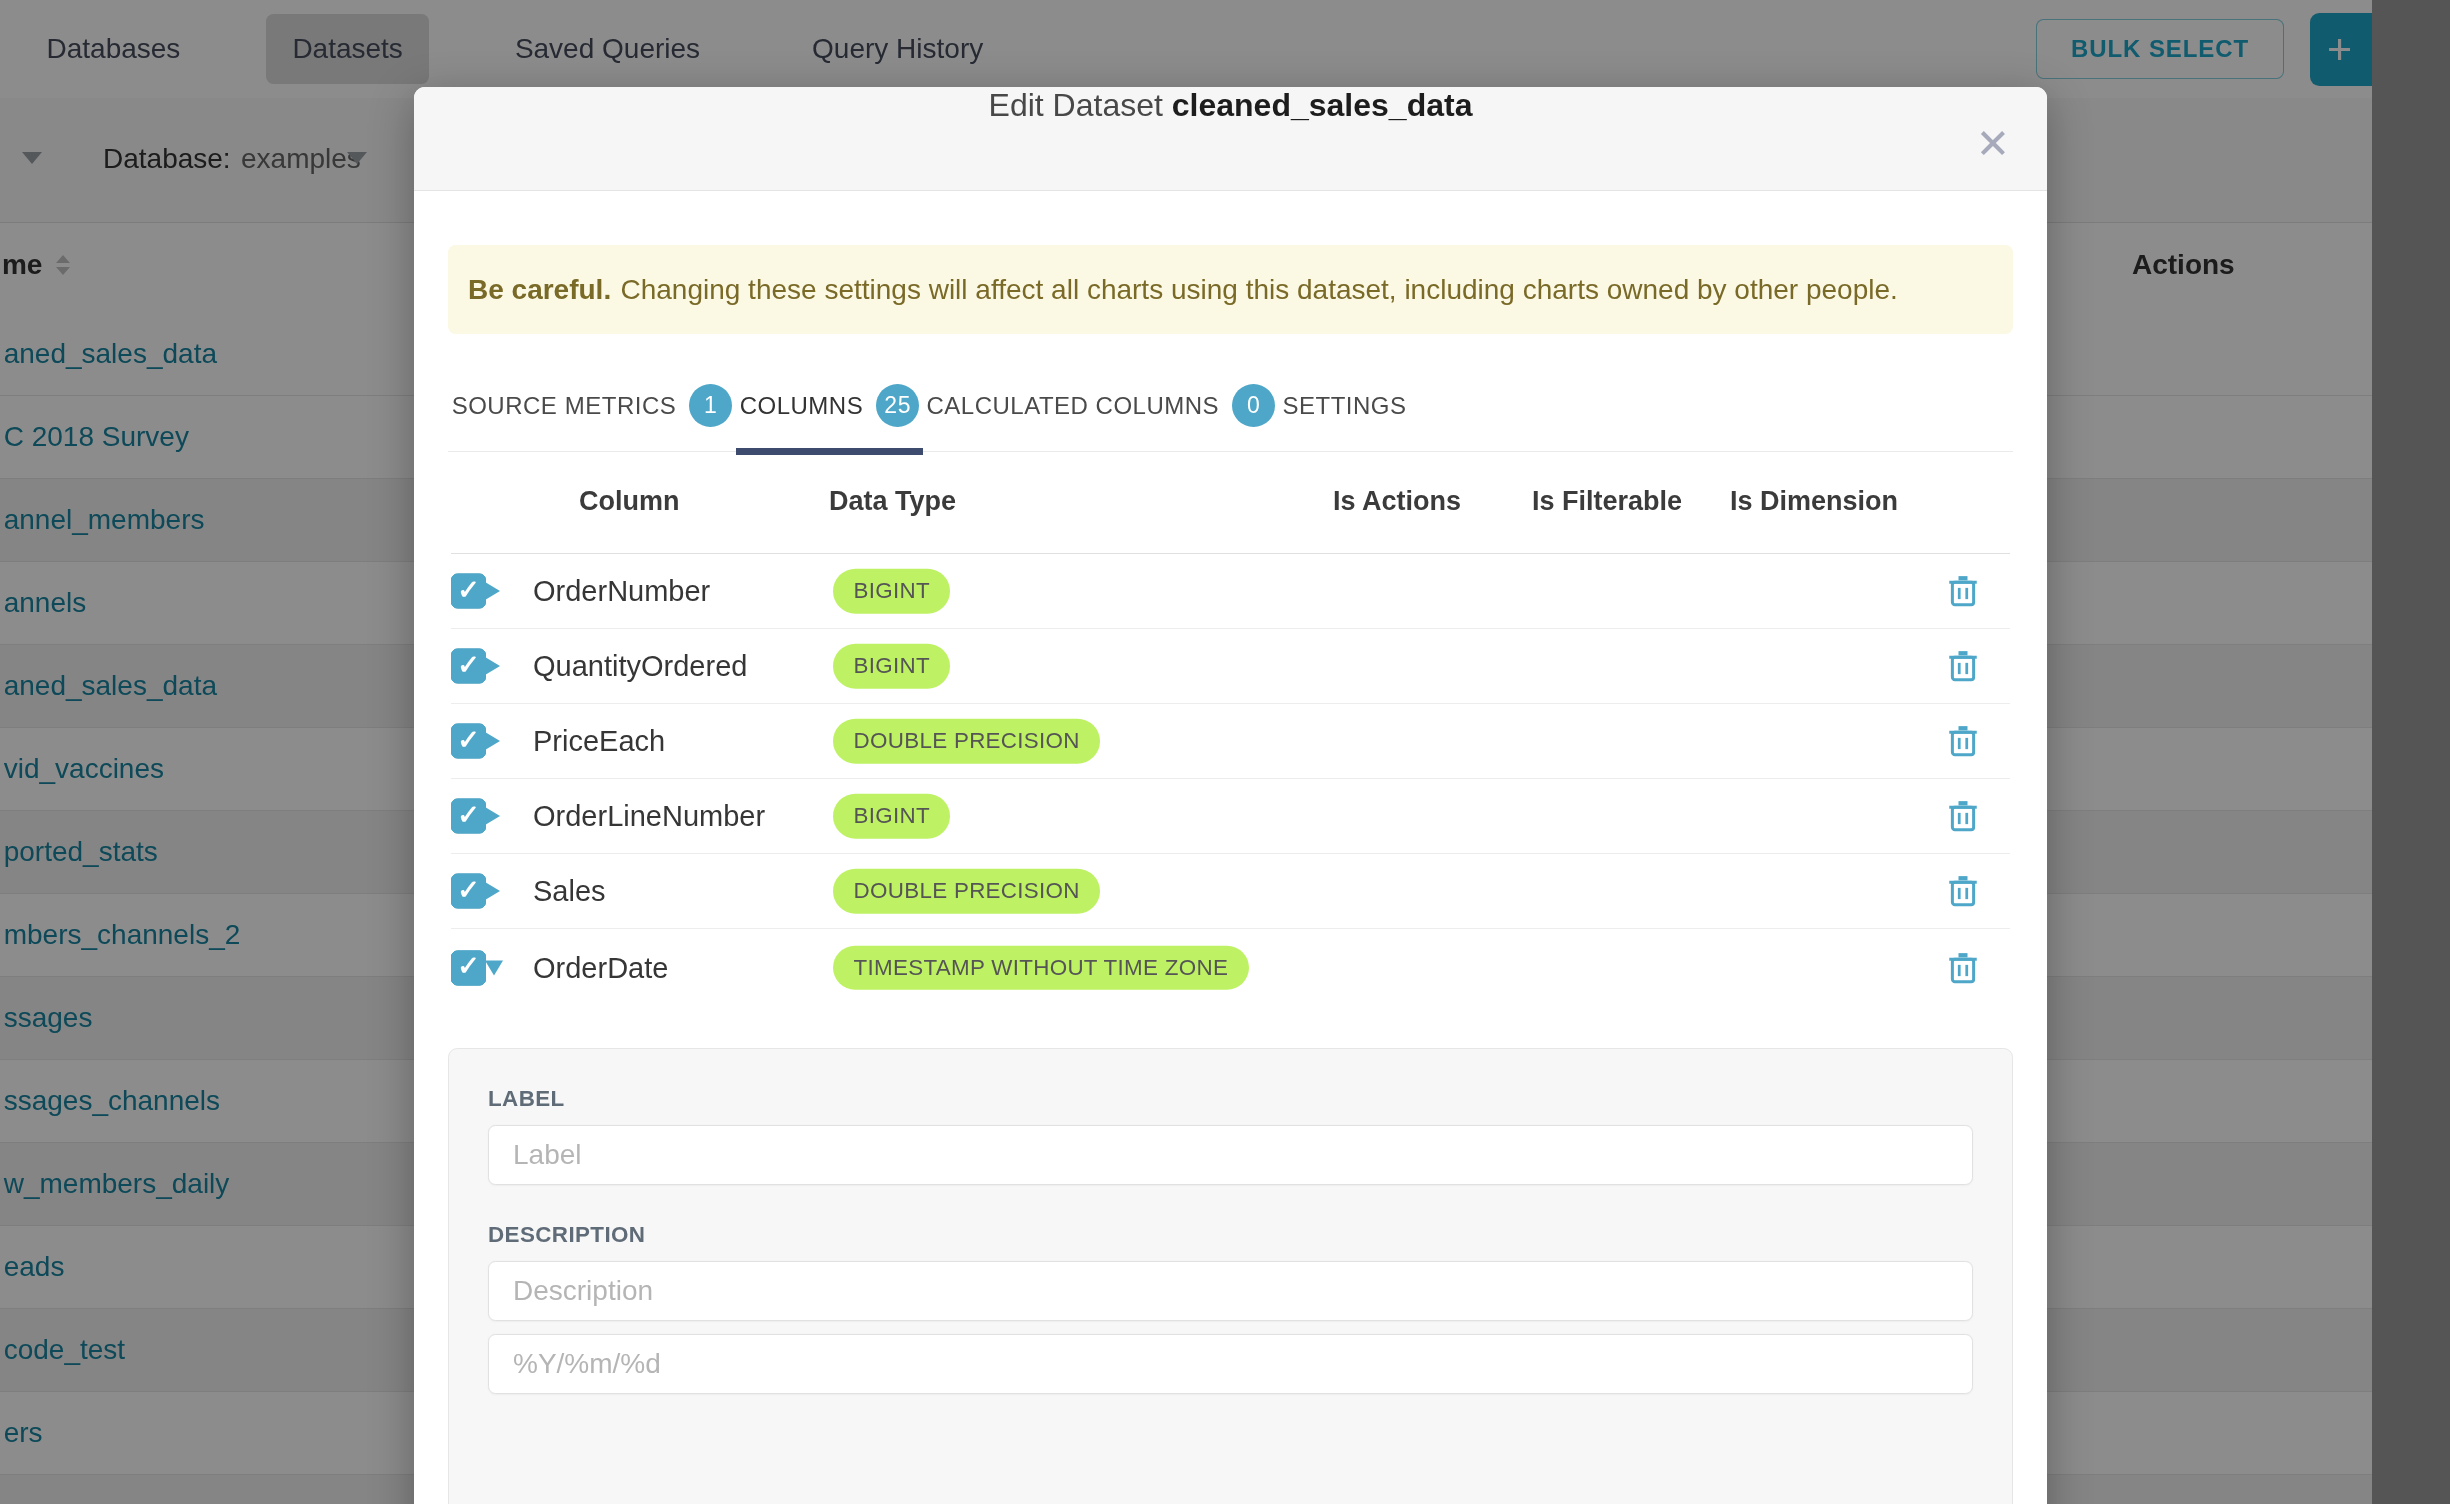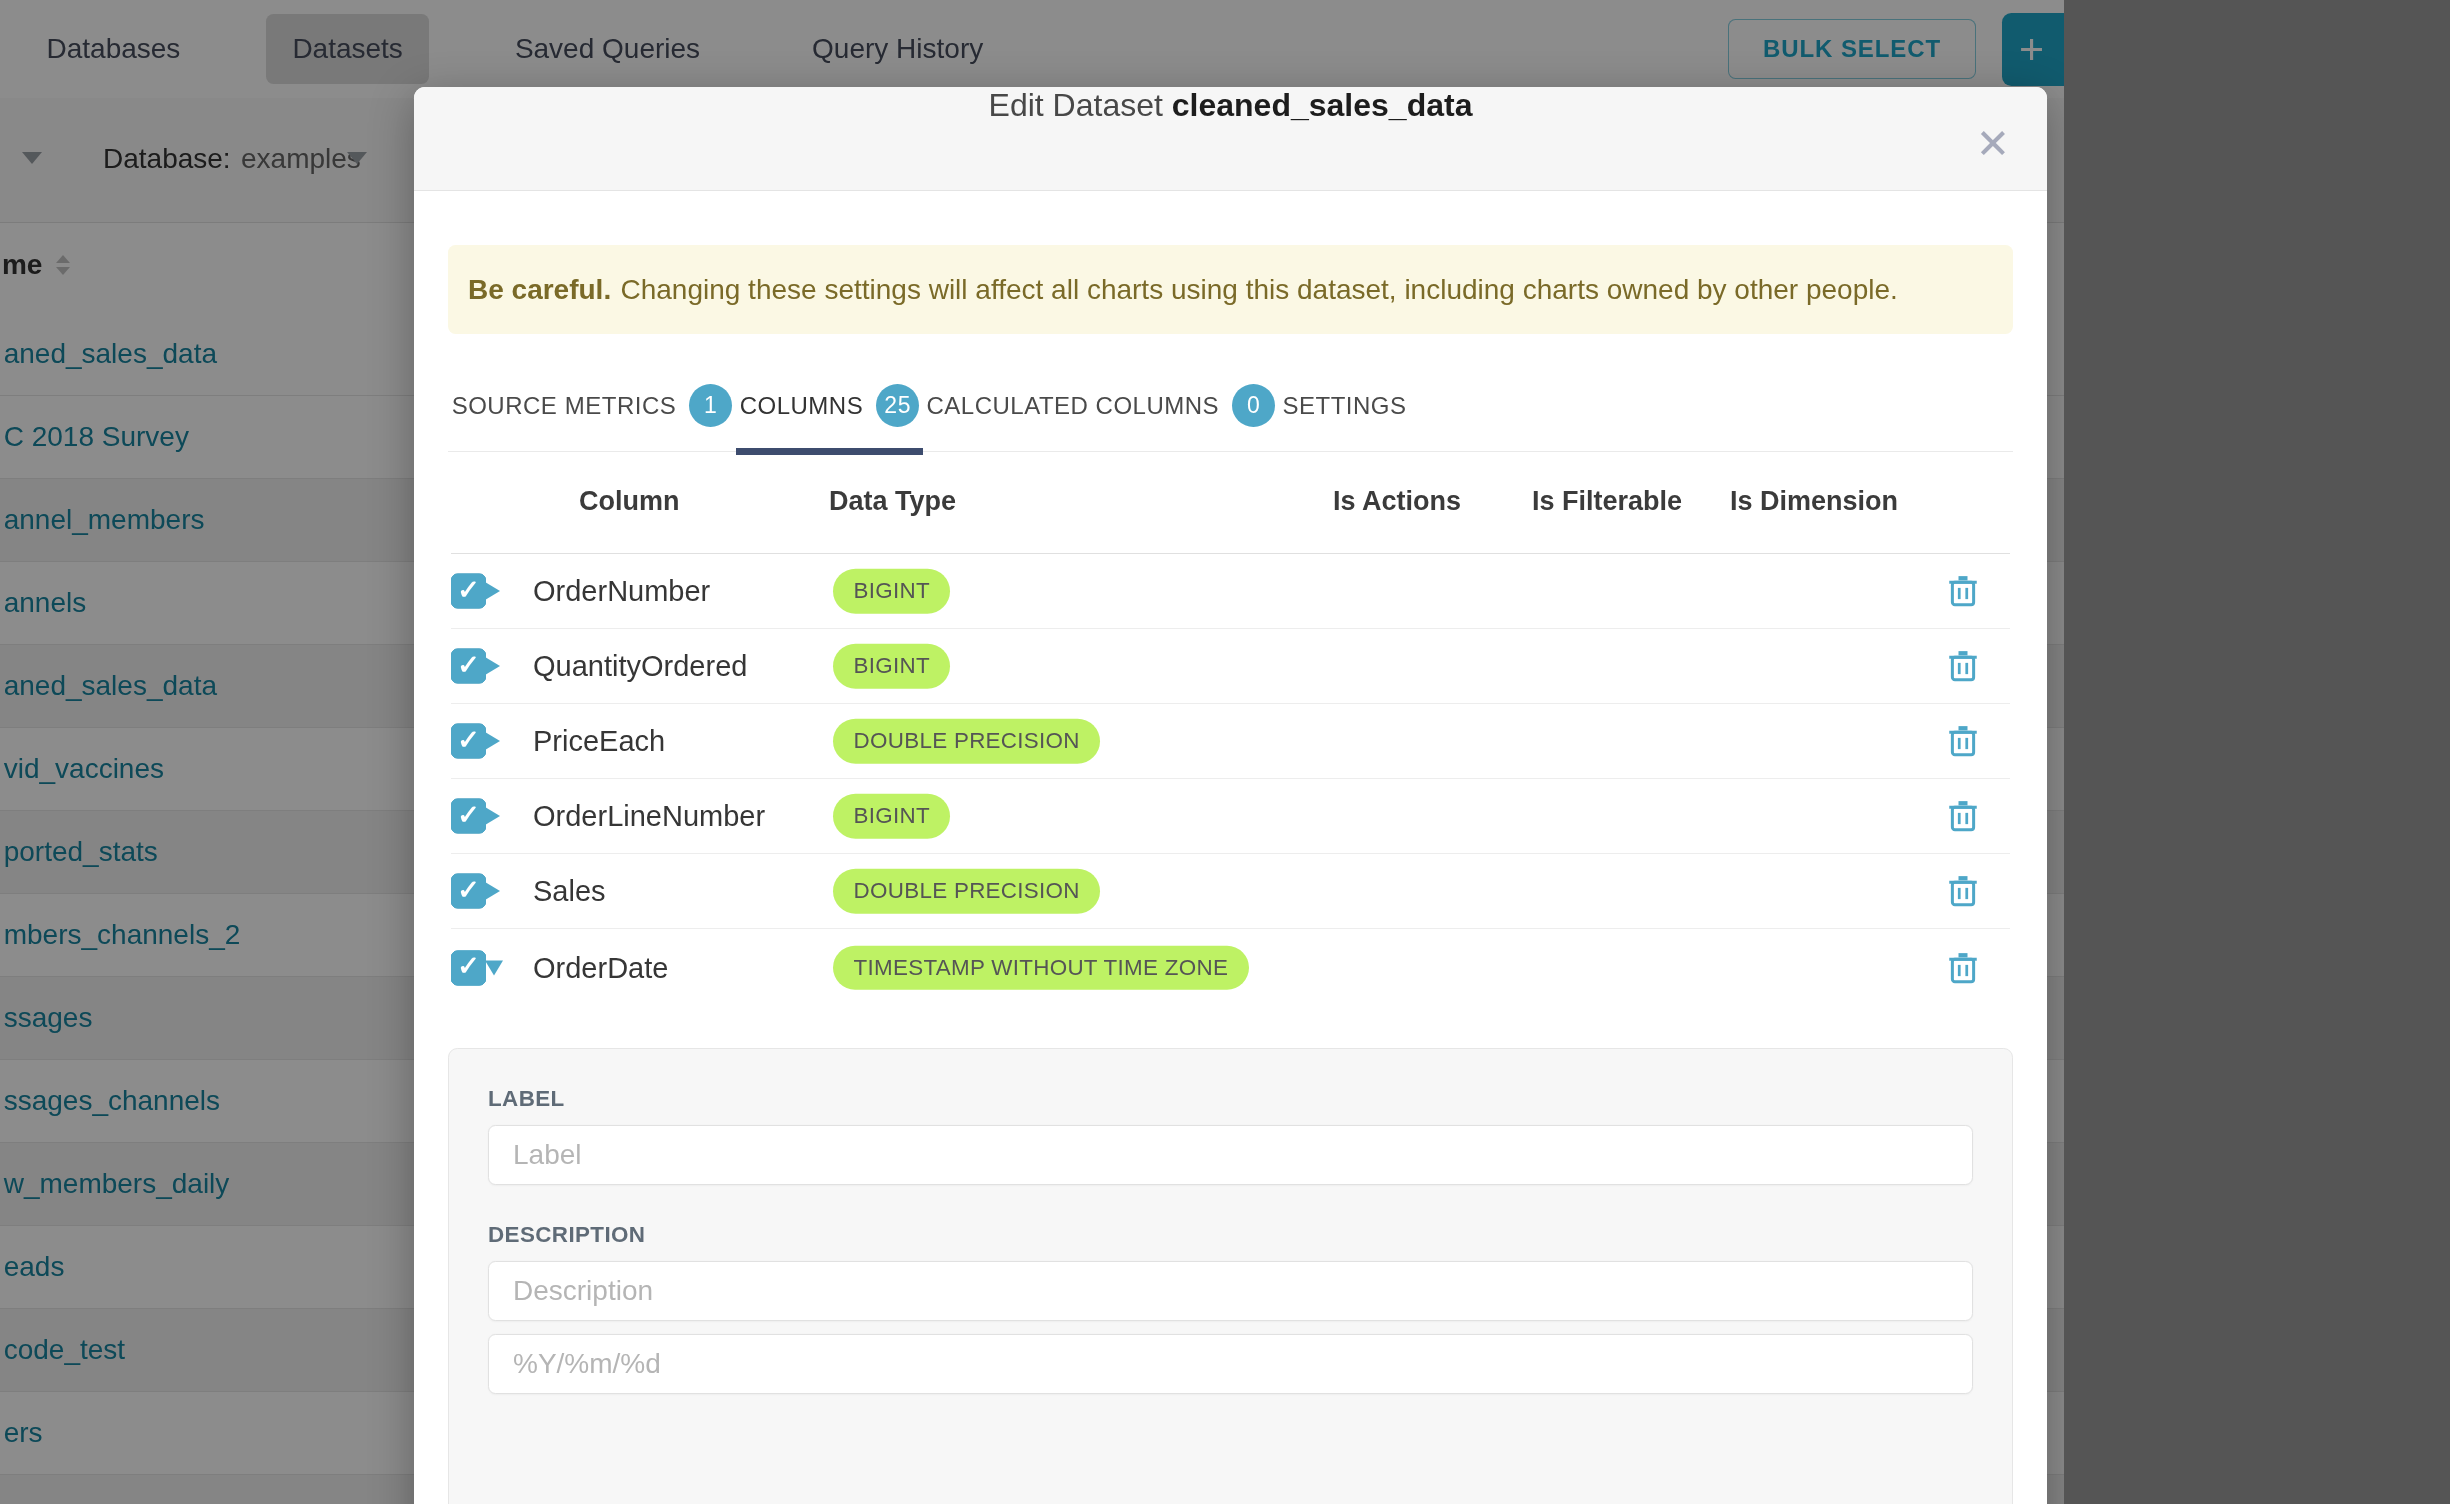--- a/index.html
+++ b/index.html
@@ -1,16 +1,16 @@
 <!DOCTYPE html>
 <html style="font-size:15px"><head>
 <meta charset="utf-8">
 <style>
   html,body{margin:0;padding:0;background:#555;}
-  .stage{position:relative;width:2064px;height:1505px;overflow:hidden;background:#f7f7f7;
+  .stage{position:relative;width:2372px;height:1505px;overflow:hidden;background:#f7f7f7;
          font-family:"Liberation Sans", sans-serif;color:#484848;}
   
   .navbar{position:absolute;top:0;left:0;right:0;height:98px;background:#fff;
           border-bottom:0.9px solid #ececec;display:flex;align-items:center;padding-left:20.5px;z-index:1;}
   .nav-item{font-size:28px;color:#474e5e;margin-right:60px;padding:18.6px 26px;border-radius:7.5px;
             white-space:nowrap;cursor:pointer;}
   .nav-item.active{background:#dcdcdc;}
   .nav-right{position:absolute;right:0;top:0;height:98px;display:flex;align-items:center;}
   .bulk-select{height:58px;padding:0 34px;margin-right:26px;border:1.9px solid rgba(32,167,201,.55);
                border-radius:7.5px;background:#fff;color:#20A7C9;font-size:24px;font-weight:bold;

